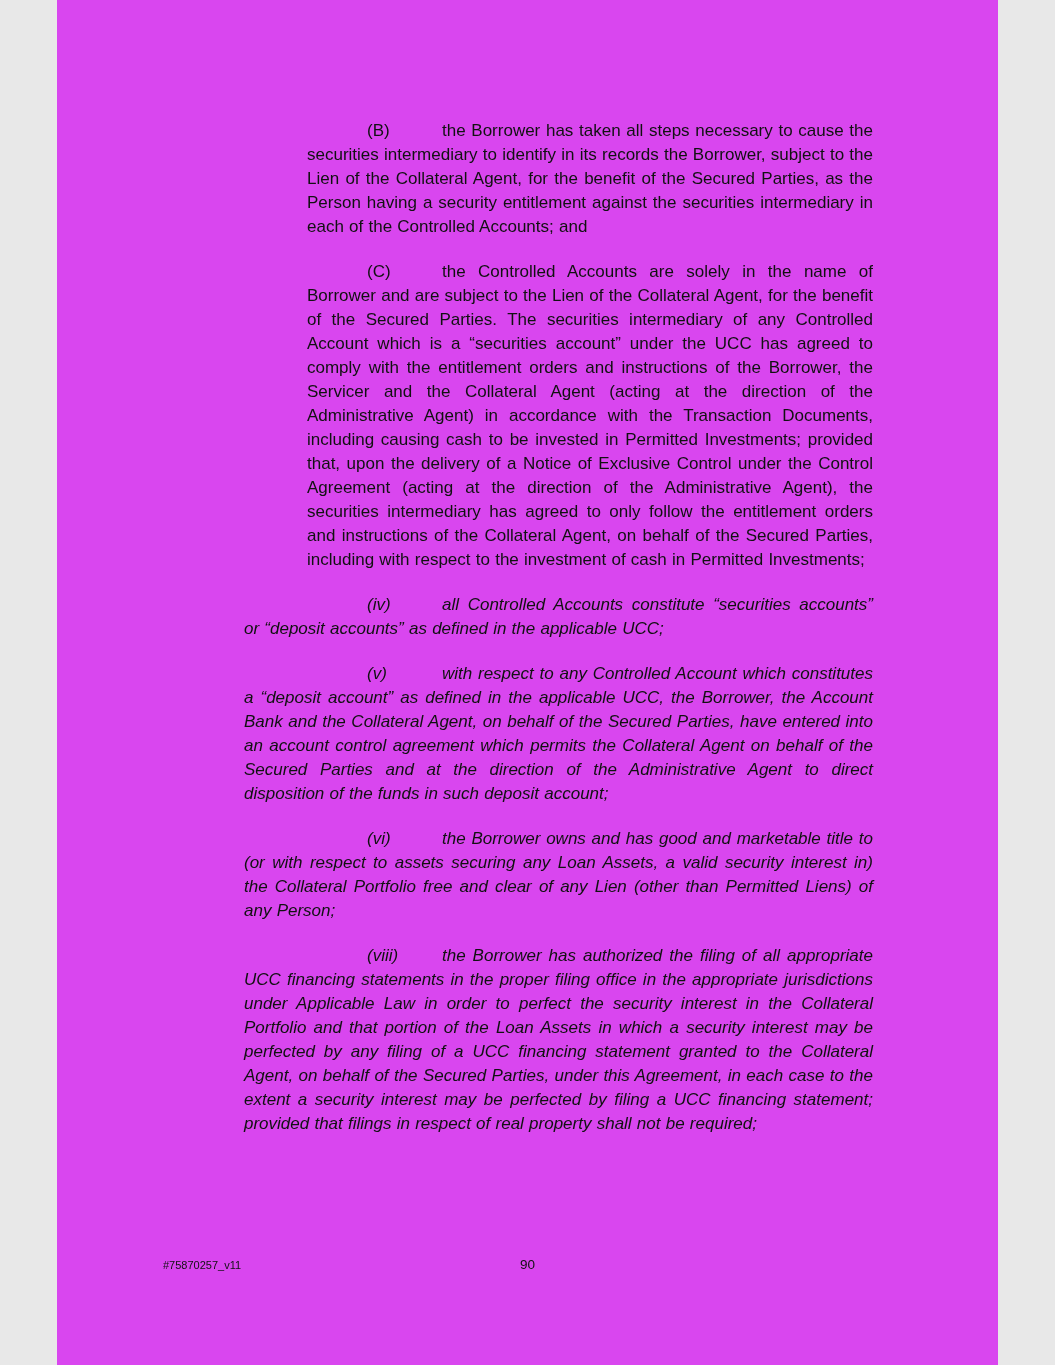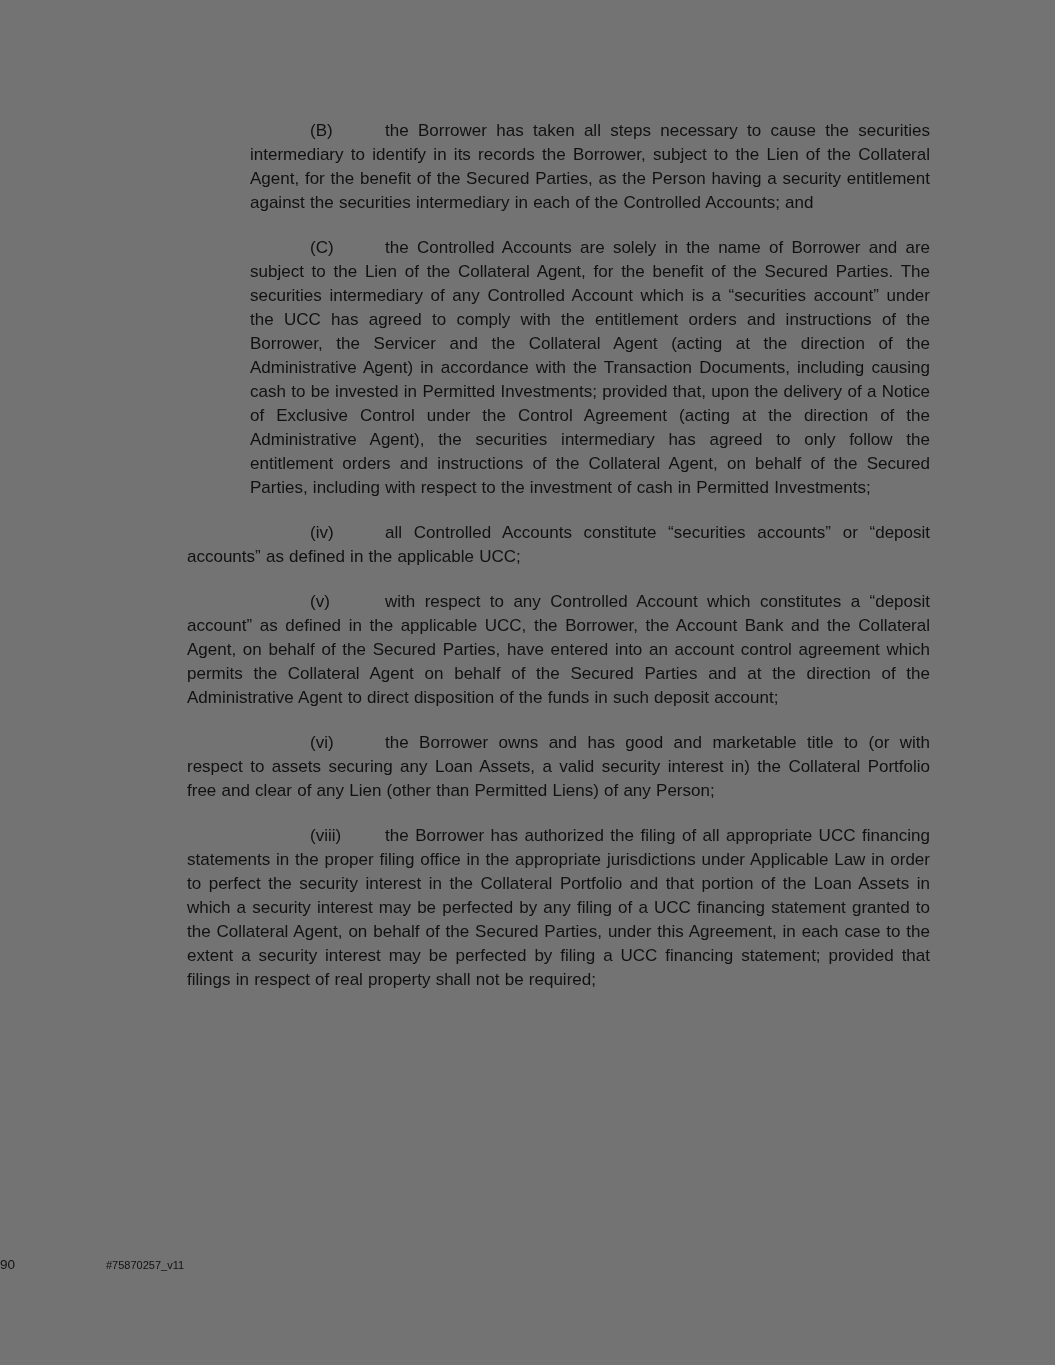--- a/index.html
+++ b/index.html
@@ -2,24 +2,24 @@
 <html><head>
 <meta charset="utf-8">
 <style>
   html, body {
     margin: 0;
     padding: 0;
     background: #e8e8e8;
   }
   .page {
     position: relative;
-    width: 1055px;
+    width: 941px;
     height: 1365px;
     margin: 0 auto;
-    background: #737373;
+    background: #d946ef;
     font-family: "Liberation Sans", sans-serif;
     color: #111111;
     overflow: hidden;
   }
   .content {
     position: absolute;
     top: 119px;
     left: 0;
     right: 0;
   }
@@ -35,41 +35,42 @@
   .para.inner {
     margin-left: 250px;
     margin-right: 125px;
     text-indent: 60px;
   }
   
   .para.outer {
     margin-left: 187px;
     margin-right: 125px;
     text-indent: 123px;
+    font-style: italic;
   }
   .para-label {
     display: inline-block;
     width: 75px;
     text-indent: 0;
     vertical-align: baseline;
   }
   .footer-docid {
     position: absolute;
     left: 106px;
     top: 1257px;
     font-size: 11px;
     line-height: 16px;
     color: #111111;
   }
   .footer-pagenum {
     position: absolute;
     left: 0;
     right: 0;
     top: 1257px;
-    text-align: left;
+    text-align: center;
     font-size: 13.5px;
     line-height: 16px;
     color: #111111;
   }
 </style>
 </head>
 <body>
 
 <div class="page">
   <div class="content">

